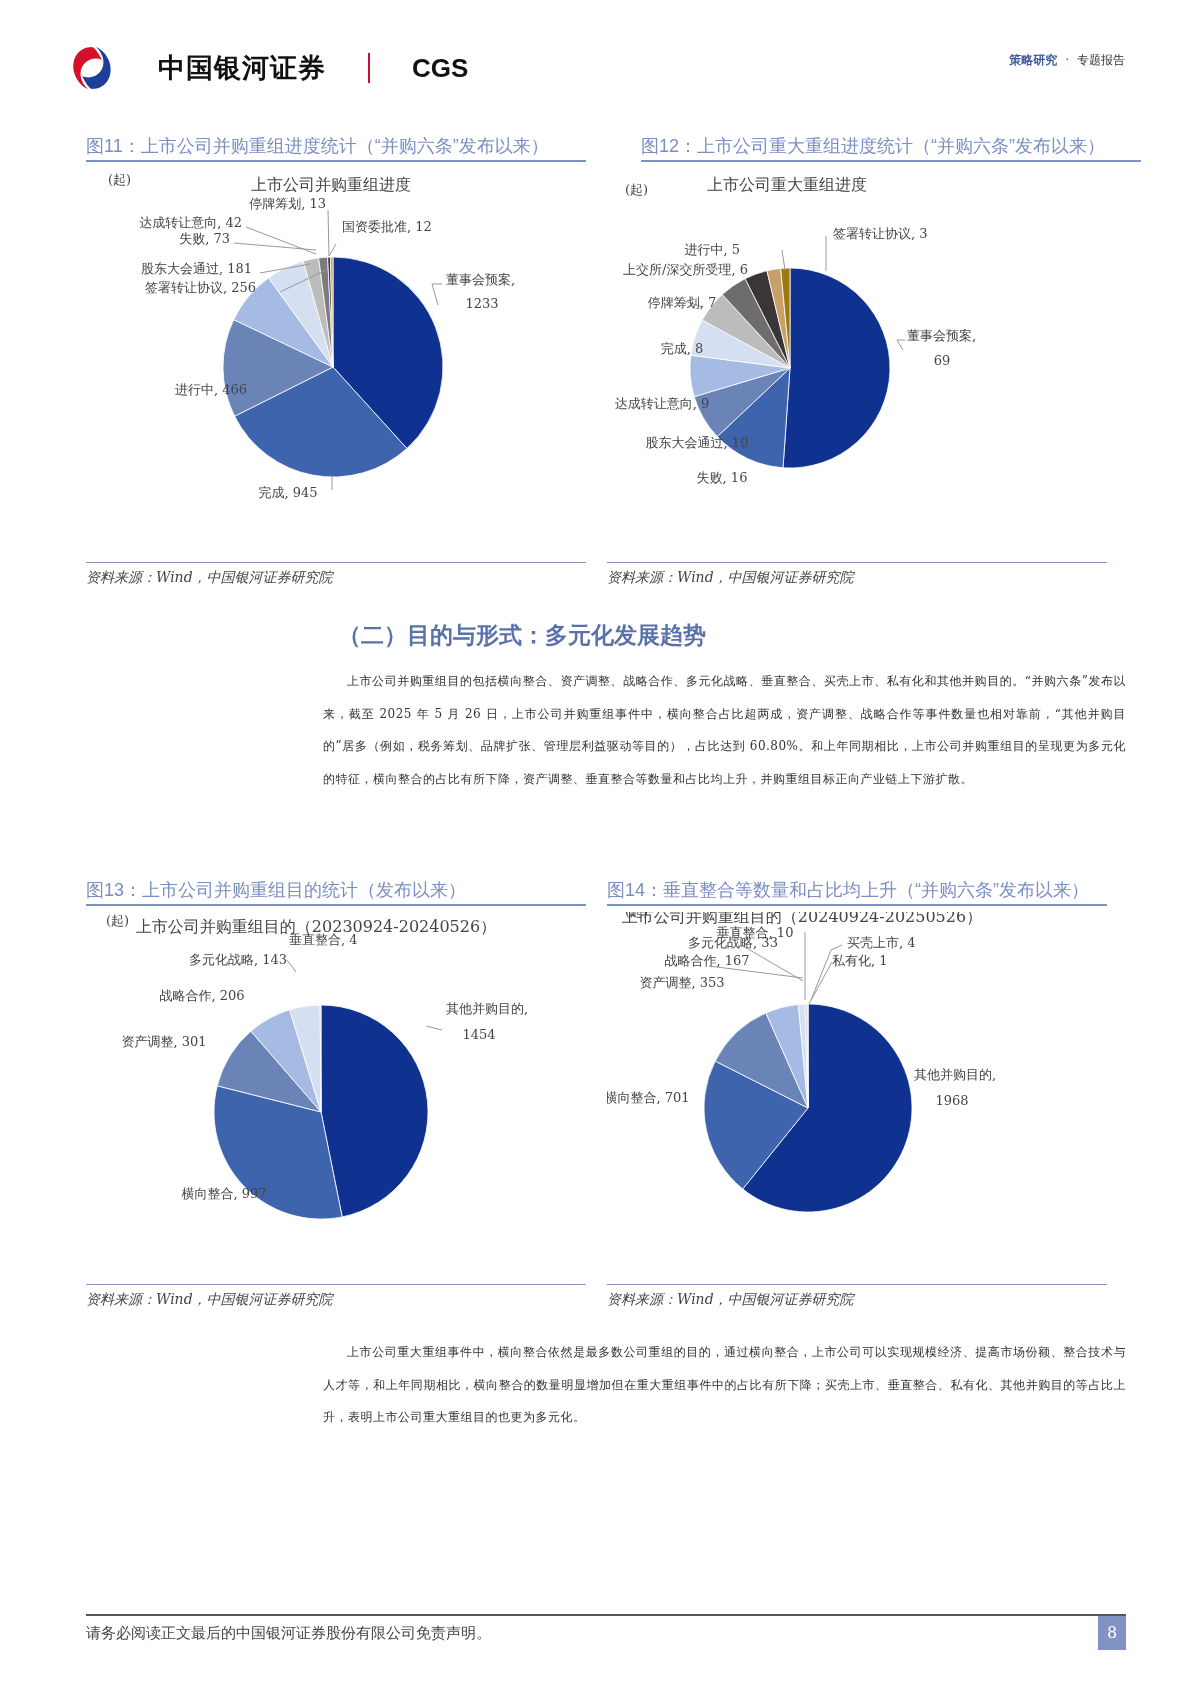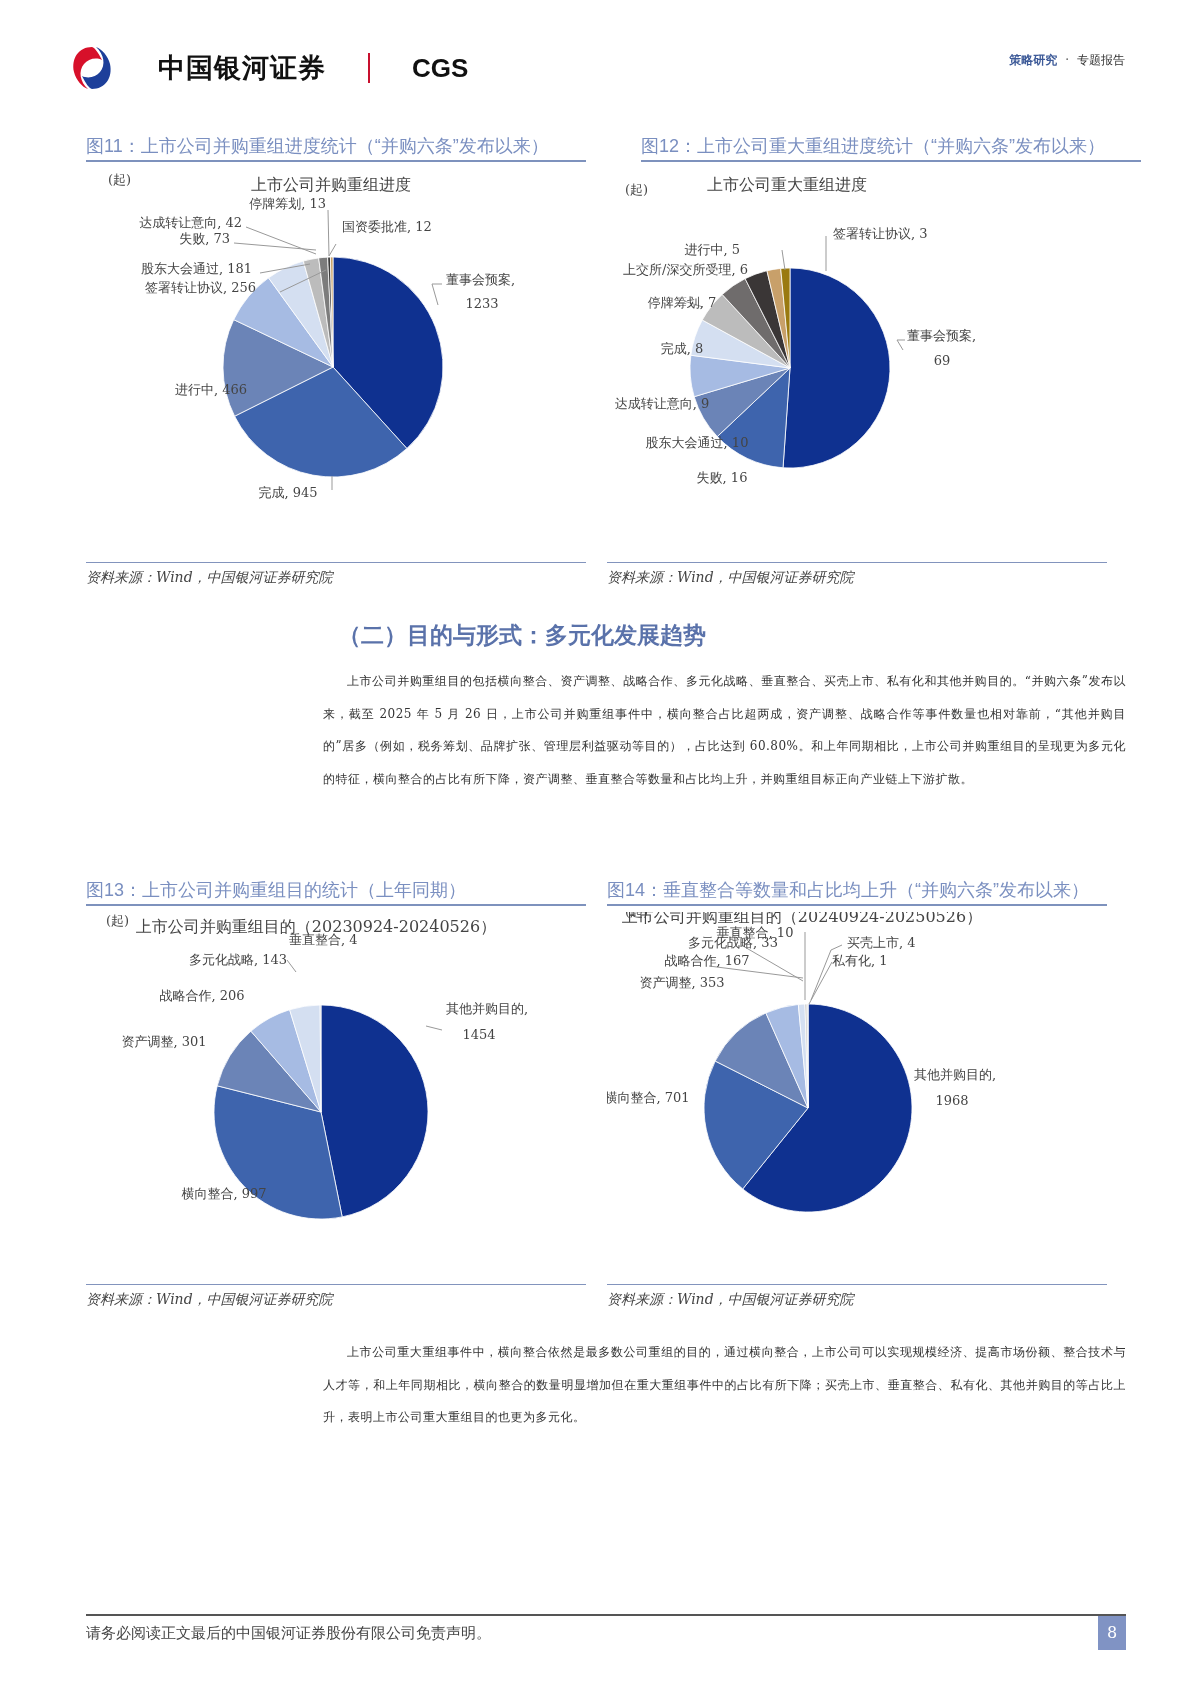--- a/index.html
+++ b/index.html
@@ -113,21 +113,21 @@
       <text x="141" y="104" text-anchor="end" font-size="13" fill="#444">上交所/深交所受理, 6</text>
       <text x="133" y="84" text-anchor="end" font-size="13" fill="#444">进行中, 5</text>
       <text x="226" y="68" text-anchor="start" font-size="13" fill="#444">签署转让协议, 3</text>
     </svg>
 </div>
 <div class="fig-source" style="left:607px; top:562px; width:500px;">资料来源：Wind，中国银河证券研究院</div>
 
 <div class="section-heading">（二）目的与形式：多元化发展趋势</div>
 <div class="para" style="top:665px;">上市公司并购重组目的包括横向整合、资产调整、战略合作、多元化战略、垂直整合、买壳上市、私有化和其他并购目的。“并购六条”发布以来，截至 2025 年 5 月 26 日，上市公司并购重组事件中，横向整合占比超两成，资产调整、战略合作等事件数量也相对靠前，“其他并购目的”居多（例如，税务筹划、品牌扩张、管理层利益驱动等目的），占比达到 60.80%。和上年同期相比，上市公司并购重组目的呈现更为多元化的特征，横向整合的占比有所下降，资产调整、垂直整合等数量和占比均上升，并购重组目标正向产业链上下游扩散。</div>
 
-<div class="fig-title" style="left:86px; top:876px; width:500px;">图13：上市公司并购重组目的统计（上年同期）</div>
+<div class="fig-title" style="left:86px; top:876px; width:500px;">图13：上市公司并购重组目的统计（发布以来）</div>
 <div class="chart-box" style="left:86px; top:912px; width:500px; height:370px;">
   <svg id="chart2" width="500" height="370">
       <text x="230" y="20" text-anchor="middle" font-size="16" fill="#444">上市公司并购重组目的（20230924-20240526）</text>
       <text x="20" y="13" font-size="13" fill="#444">(起)</text>
       <path d="M235,200 L235,93 A107,107 0 0 1 256.18647789284046,304.8815196042476 Z" fill="#0f3190" stroke="#ffffff" stroke-width="0.8"></path>
       <path d="M235,200 L256.18647789284046,304.8815196042476 A107,107 0 0 1 131.25740756274718,173.7993413365608 Z" fill="#3e64ad" stroke="#ffffff" stroke-width="0.8"></path>
       <path d="M235,200 L131.25740756274718,173.7993413365608 A107,107 0 0 1 164.9038720335215,119.15735751407509 Z" fill="#6b84b7" stroke="#ffffff" stroke-width="0.8"></path>
       <path d="M235,200 L164.9038720335215,119.15735751407509 A107,107 0 0 1 203.63858872533257,97.69915991126386 Z" fill="#a6bbe3" stroke="#ffffff" stroke-width="0.8"></path>
       <path d="M235,200 L203.63858872533257,97.69915991126386 A107,107 0 0 1 234.13392143425324,93.00350516059905 Z" fill="#d4dff1" stroke="#ffffff" stroke-width="0.8"></path>
       <path d="M235,200 L234.13392143425324,93.00350516059905 A107,107 0 0 1 235.00000000000009,93 Z" fill="#bcbcbc" stroke="#ffffff" stroke-width="0.8"></path>

